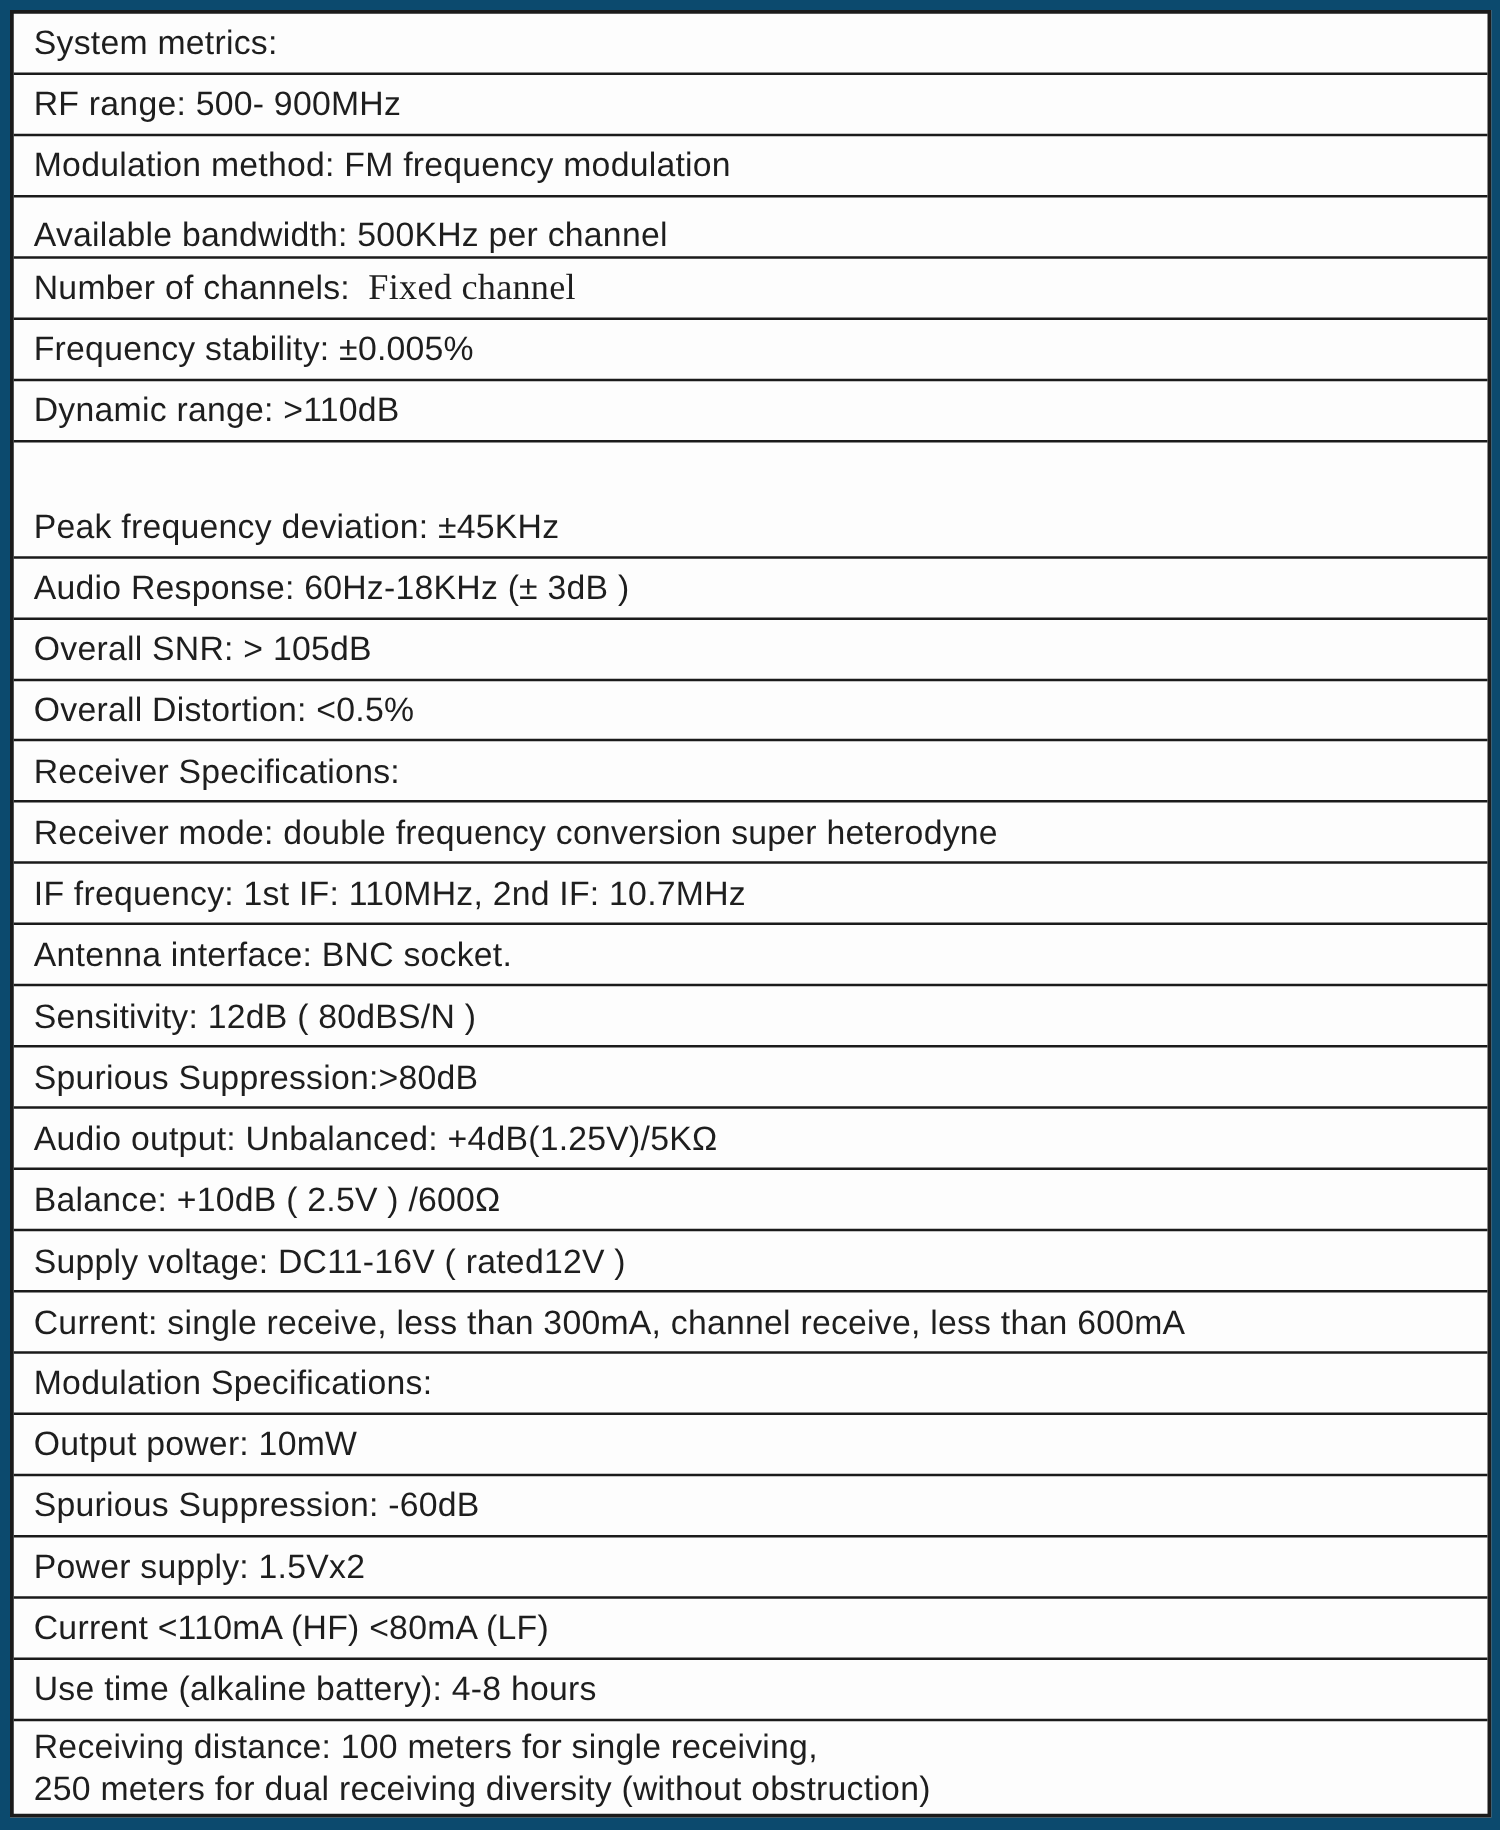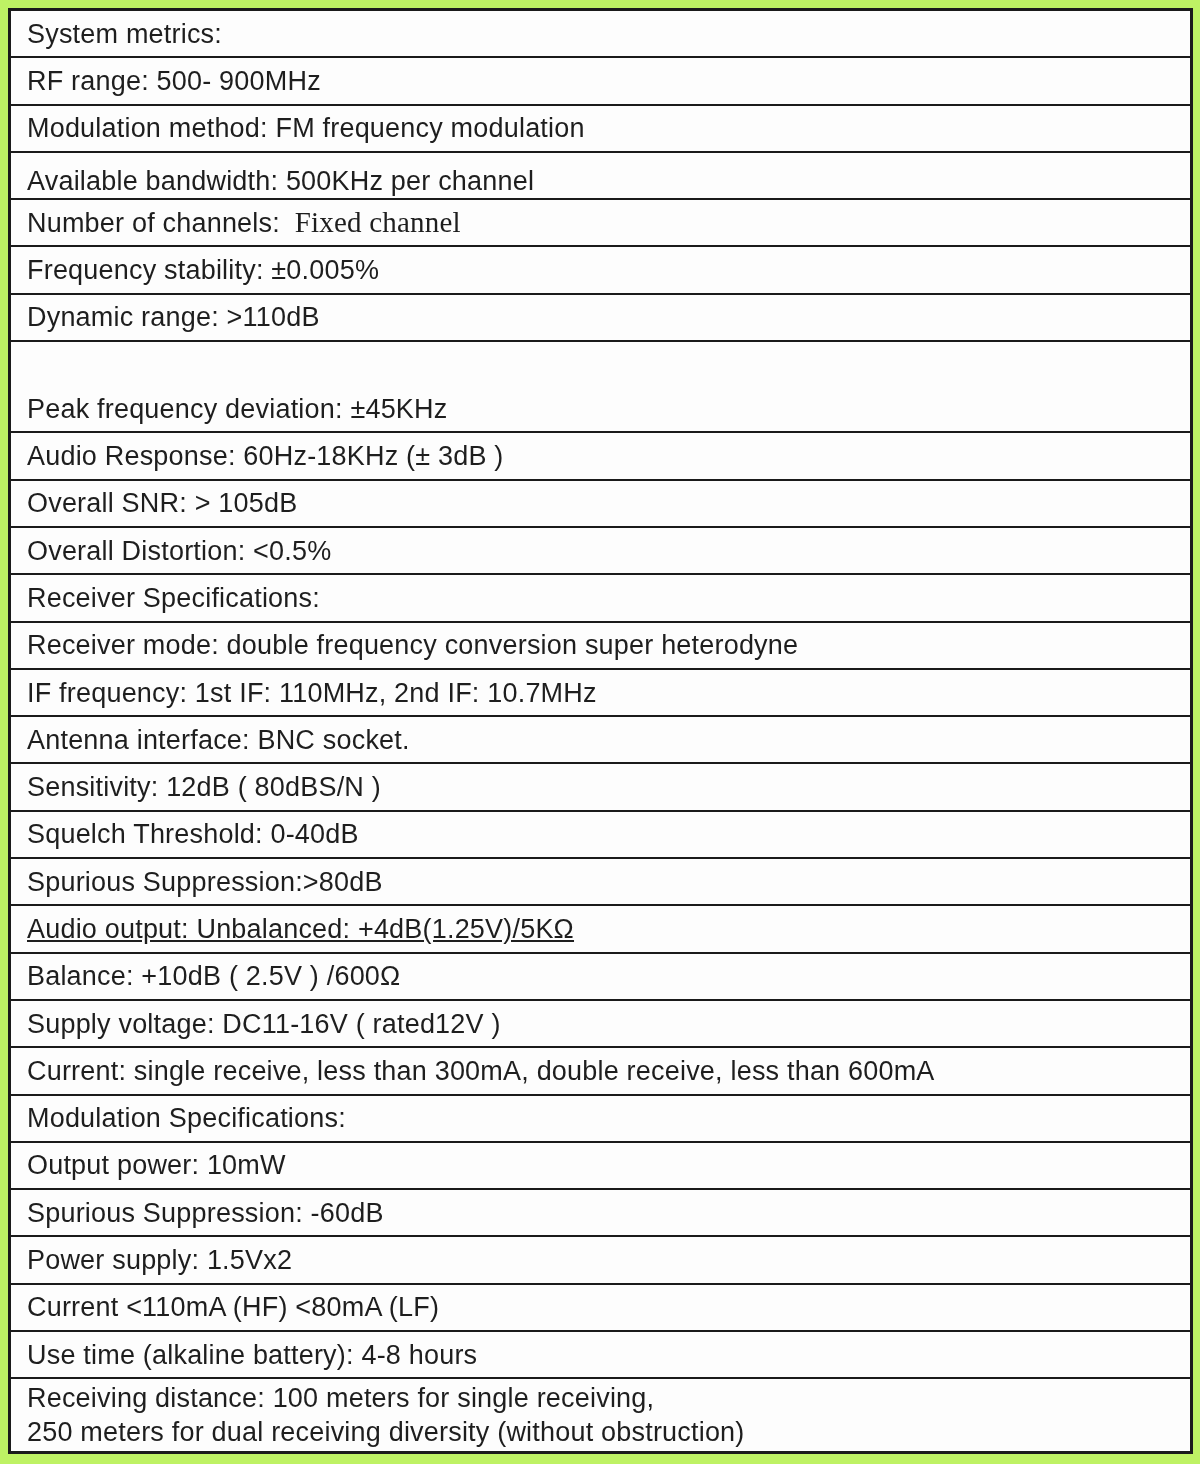--- a/index.html
+++ b/index.html
@@ -5,21 +5,21 @@
   * { box-sizing: border-box; }
   html, body {
     margin: 0;
     padding: 0;
     background: #ffffff;
   }
   .page {
     width: 1200px;
     height: 1464px;
     padding: 8px 7px 10px 8px;
-    background: #bef264;
+    background: #0c4a6e;
     font-family: "Liberation Sans", sans-serif;
   }
   .spec-table {
     width: 100%;
     height: 100%;
     border: 3px solid #1b1b1b;
     background: #fdfdfd;
     display: flex;
     flex-direction: column;
   }
@@ -100,36 +100,33 @@
       <div class="row" style="border-bottom-color: rgb(27, 27, 27);">
         <div class="cell" style="color: rgb(30, 30, 30);"><span>IF frequency: 1st IF: 110MHz, 2nd IF: 10.7MHz</span></div>
       </div>
       <div class="row" style="border-bottom-color: rgb(27, 27, 27);">
         <div class="cell" style="color: rgb(30, 30, 30);"><span>Antenna interface: BNC socket.</span></div>
       </div>
       <div class="row" style="border-bottom-color: rgb(27, 27, 27); padding-left: 16px;">
         <div class="cell" style="color: rgb(30, 30, 30);"><span>Sensitivity: 12dB ( 80dBS/N )</span></div>
       </div>
       <div class="row" style="border-bottom-color: rgb(27, 27, 27);">
-        <div class="cell" style="color: rgb(30, 30, 30);"><span>Squelch Threshold: 0-40dB</span></div>
-      </div>
-      <div class="row" style="border-bottom-color: rgb(27, 27, 27);">
         <div class="cell" style="color: rgb(30, 30, 30);"><span>Spurious Suppression:&gt;80dB</span></div>
       </div>
       <div class="row" style="border-bottom-color: rgb(27, 27, 27);">
-        <div class="cell" style="color: rgb(30, 30, 30); text-decoration: underline;"><span>Audio output: Unbalanced: +4dB(1.25V)/5KΩ</span></div>
+        <div class="cell" style="color: rgb(30, 30, 30);"><span>Audio output: Unbalanced: +4dB(1.25V)/5KΩ</span></div>
       </div>
       <div class="row" style="border-bottom-color: rgb(27, 27, 27);">
         <div class="cell" style="color: rgb(30, 30, 30);"><span>Balance: +10dB ( 2.5V ) /600Ω</span></div>
       </div>
       <div class="row" style="border-bottom-color: rgb(27, 27, 27);">
         <div class="cell" style="color: rgb(30, 30, 30);"><span>Supply voltage: DC11-16V ( rated12V )</span></div>
       </div>
       <div class="row" style="border-bottom-color: rgb(27, 27, 27);">
-        <div class="cell" style="color: rgb(30, 30, 30);"><span>Current: single receive, less than 300mA, double receive, less than 600mA</span></div>
+        <div class="cell" style="color: rgb(30, 30, 30);"><span>Current: single receive, less than 300mA, channel receive, less than 600mA</span></div>
       </div>
       <div class="row" style="border-bottom-color: rgb(27, 27, 27);">
         <div class="cell" style="color: rgb(30, 30, 30);"><span>Modulation Specifications:</span></div>
       </div>
       <div class="row" style="border-bottom-color: rgb(27, 27, 27);">
         <div class="cell" style="color: rgb(30, 30, 30);"><span>Output power: 10mW</span></div>
       </div>
       <div class="row" style="border-bottom-color: rgb(27, 27, 27);">
         <div class="cell" style="color: rgb(30, 30, 30);"><span>Spurious Suppression: -60dB</span></div>
       </div>

